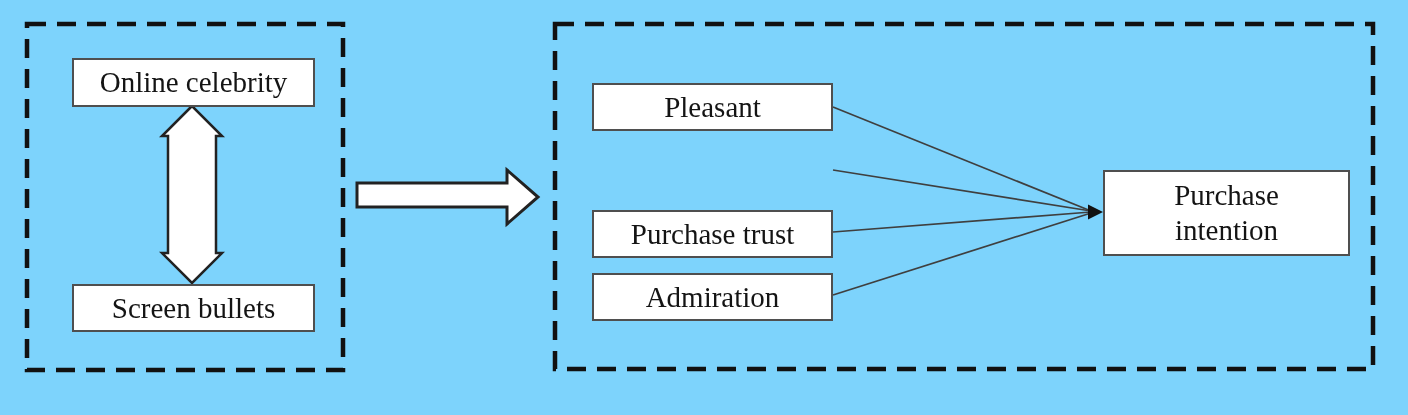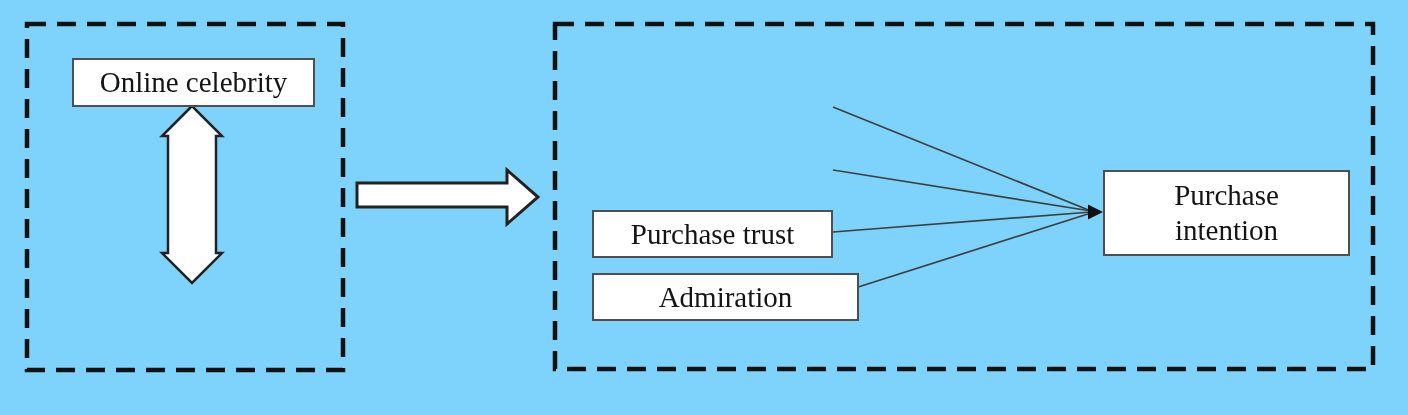--- a/index.html
+++ b/index.html
@@ -33,21 +33,21 @@
     text-align: center;
     font-size: 29px;
     color: #141414;
     line-height: 1.2;
   }
   .node-online    { left: 72px;   top: 58px;  width: 243px; height: 49px; }
   .node-screen    { left: 72px;   top: 284px; width: 243px; height: 48px; }
   .node-pleasant  { left: 592px;  top: 83px;  width: 241px; height: 48px; }
   .node-arousal   { left: 592px;  top: 146px; width: 241px; height: 47px; }
   .node-emotional { left: 592px;  top: 210px; width: 241px; height: 48px; }
-  .node-admire    { left: 592px;  top: 273px; width: 267px; height: 48px; }
+  .node-admire    { left: 592px;  top: 273px; width: 241px; height: 48px; }
   .node-purchase  { left: 1103px; top: 170px; width: 247px; height: 86px; }
   .node-purchase .wrap-narrow {
     display: block;
     max-width: 175px;
     margin: 7px auto;
   }
 </style>
 </head>
 <body>
 
@@ -68,21 +68,27 @@
     <line x1="833" y1="232" x2="1091" y2="212" stroke="#3f3f3f" stroke-width="1.7"></line>
     <line x1="833" y1="295" x2="1091" y2="213" stroke="#3f3f3f" stroke-width="1.7"></line>
 
     <polygon points="1103,212 1088,204.5 1088,219.5" fill="#111111"></polygon>
   </svg>
 
   <div class="node node-online">
     <span>Online celebrity</span>
   </div>
 
+  <div class="node node-screen">
+    <span>Screen bullets</span>
+  </div>
 
+  <div class="node node-pleasant">
+    <span>Pleasant</span>
+  </div>
 
 
   <div class="node node-emotional">
     <span>Purchase trust</span>
   </div>
 
   <div class="node node-admire">
     <span>Admiration</span>
   </div>
 

